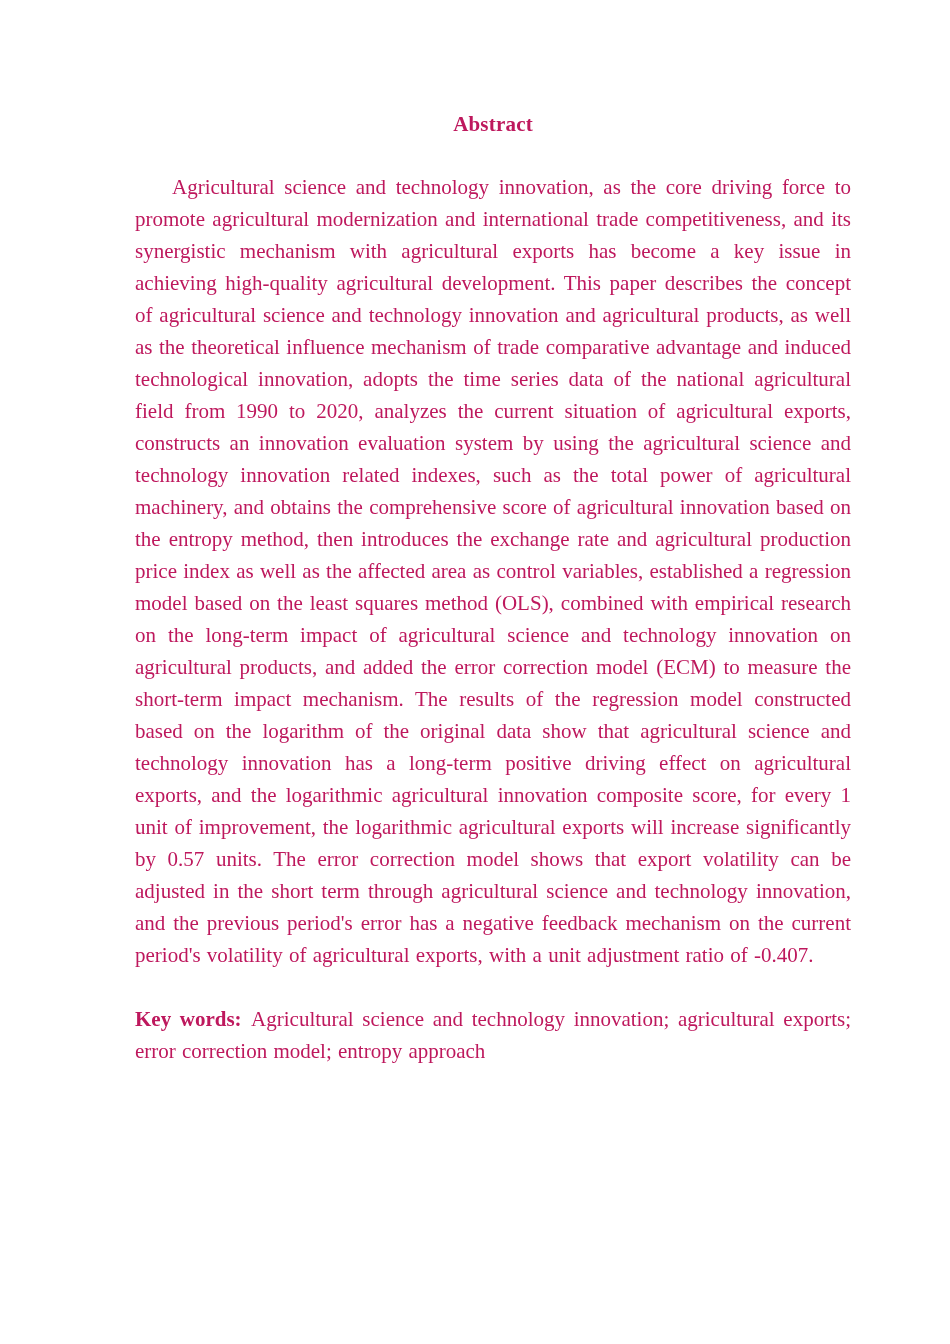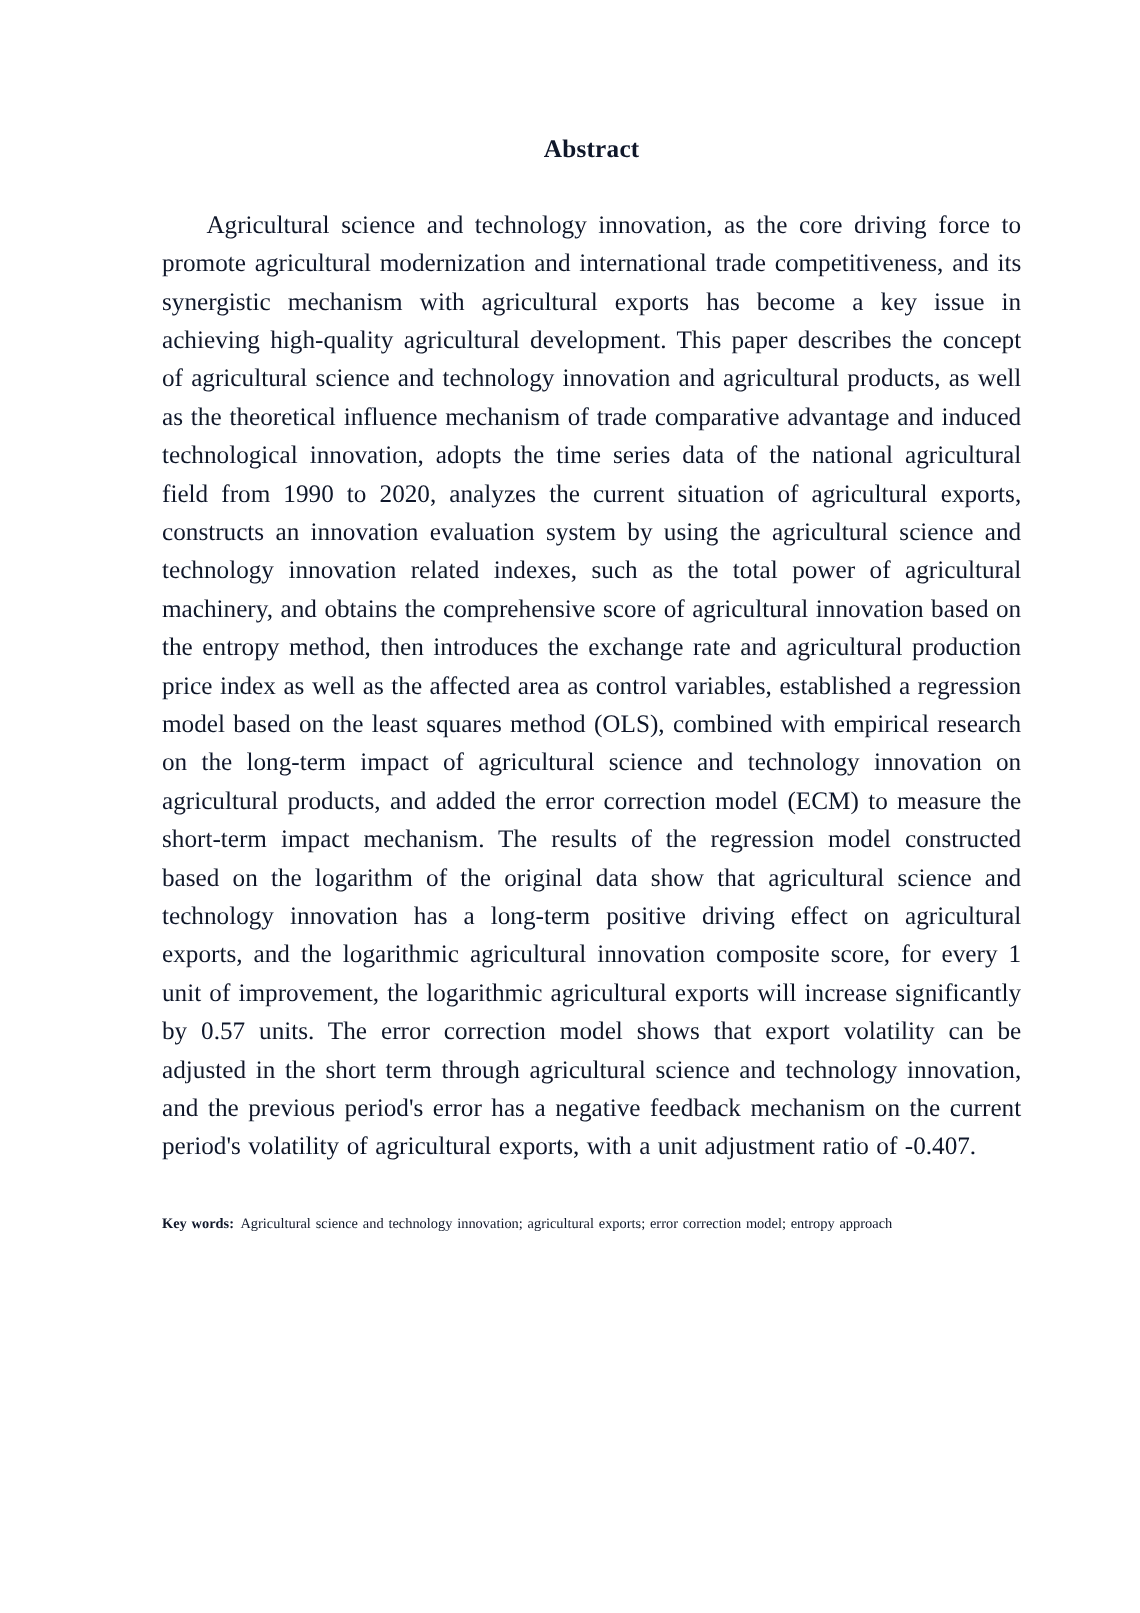--- a/index.html
+++ b/index.html
@@ -6,21 +6,21 @@
       margin: 0;
       padding: 0;
       background: #ffffff;
     }
     .page {
       position: relative;
       width: 950px;
       height: 1344px;
       background: #ffffff;
       font-family: "Liberation Serif", "DejaVu Serif", serif;
-      color: #0f172a;
+      color: #be185d;
       overflow: hidden;
       box-sizing: border-box;
     }
     .content {
       box-sizing: border-box;
       padding: 112px 99px 0 135px;
     }
     .doc-title {
       font-size: 21px;
       font-weight: bold;
@@ -30,21 +30,21 @@
     }
     .abstract-body {
       font-size: 21px;
       line-height: 32px;
       text-align: justify;
       text-indent: 37px;
       margin: 0;
       word-spacing: 1px;
     }
     .keywords {
-      font-size: 12px;
+      font-size: 21px;
       line-height: 32px;
       text-align: justify;
       margin: 32px 0 0 0;
       word-spacing: 1px;
       font-family: Liberation Serif, serif;
     }
     .kw-label {
       font-weight: bold;
       margin-right: 0.45em;
     }

